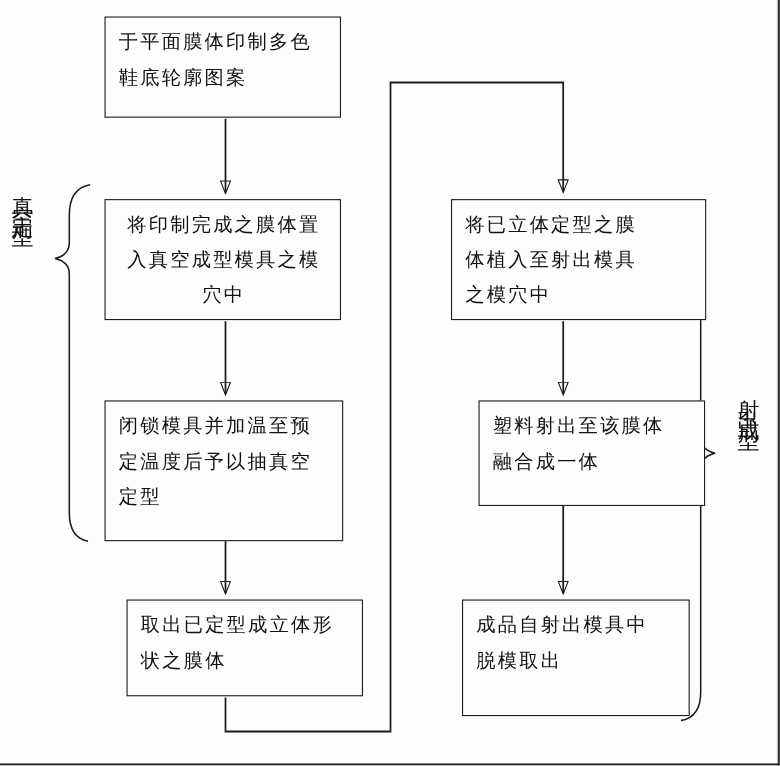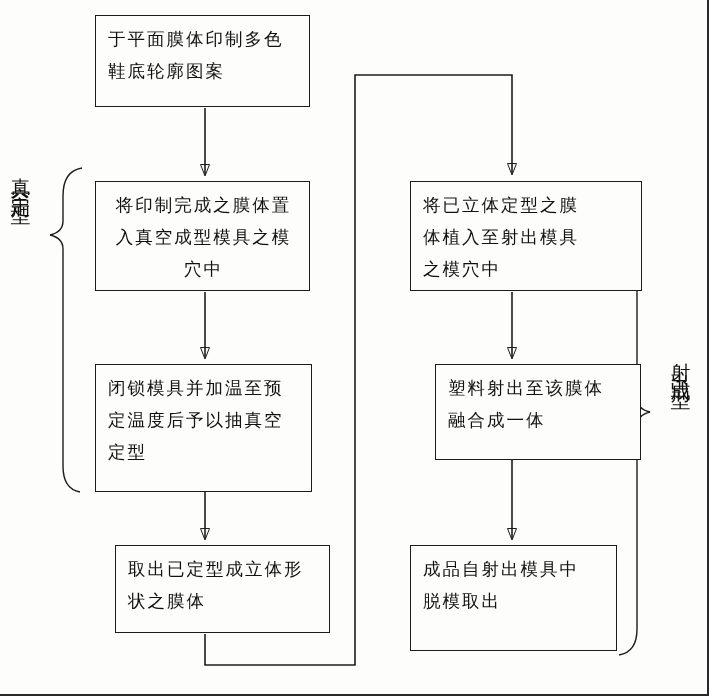--- a/index.html
+++ b/index.html
@@ -27,21 +27,21 @@
     text-align:left;
   }
   
   .b-l1{left:95px;top:15px;width:215px;height:92px;}
   .b-l2{left:95px;top:181px;width:215px;height:110px;text-align:center;}
   .b-l3{left:95px;top:364px;width:217px;height:128px;}
   .b-l4{left:95px;top:545px;width:215px;height:88px;margin-left:20px;}
   
   .b-r1{left:410px;top:181px;width:232px;height:110px;}
   .b-r2{left:390px;top:364px;width:206px;height:96px;margin-left:45px;}
-  .b-r3{left:410px;top:545px;width:207px;height:106px;}
+  .b-r3{left:420px;top:545px;width:207px;height:106px;}
 
   .side-label{
     position:absolute;
     writing-mode:vertical-rl;
     text-orientation:upright;
     font-size:20px;
     letter-spacing:9px;
     color:#111;
   }
   .label-left{left:8px;top:162px;height:140px;}

